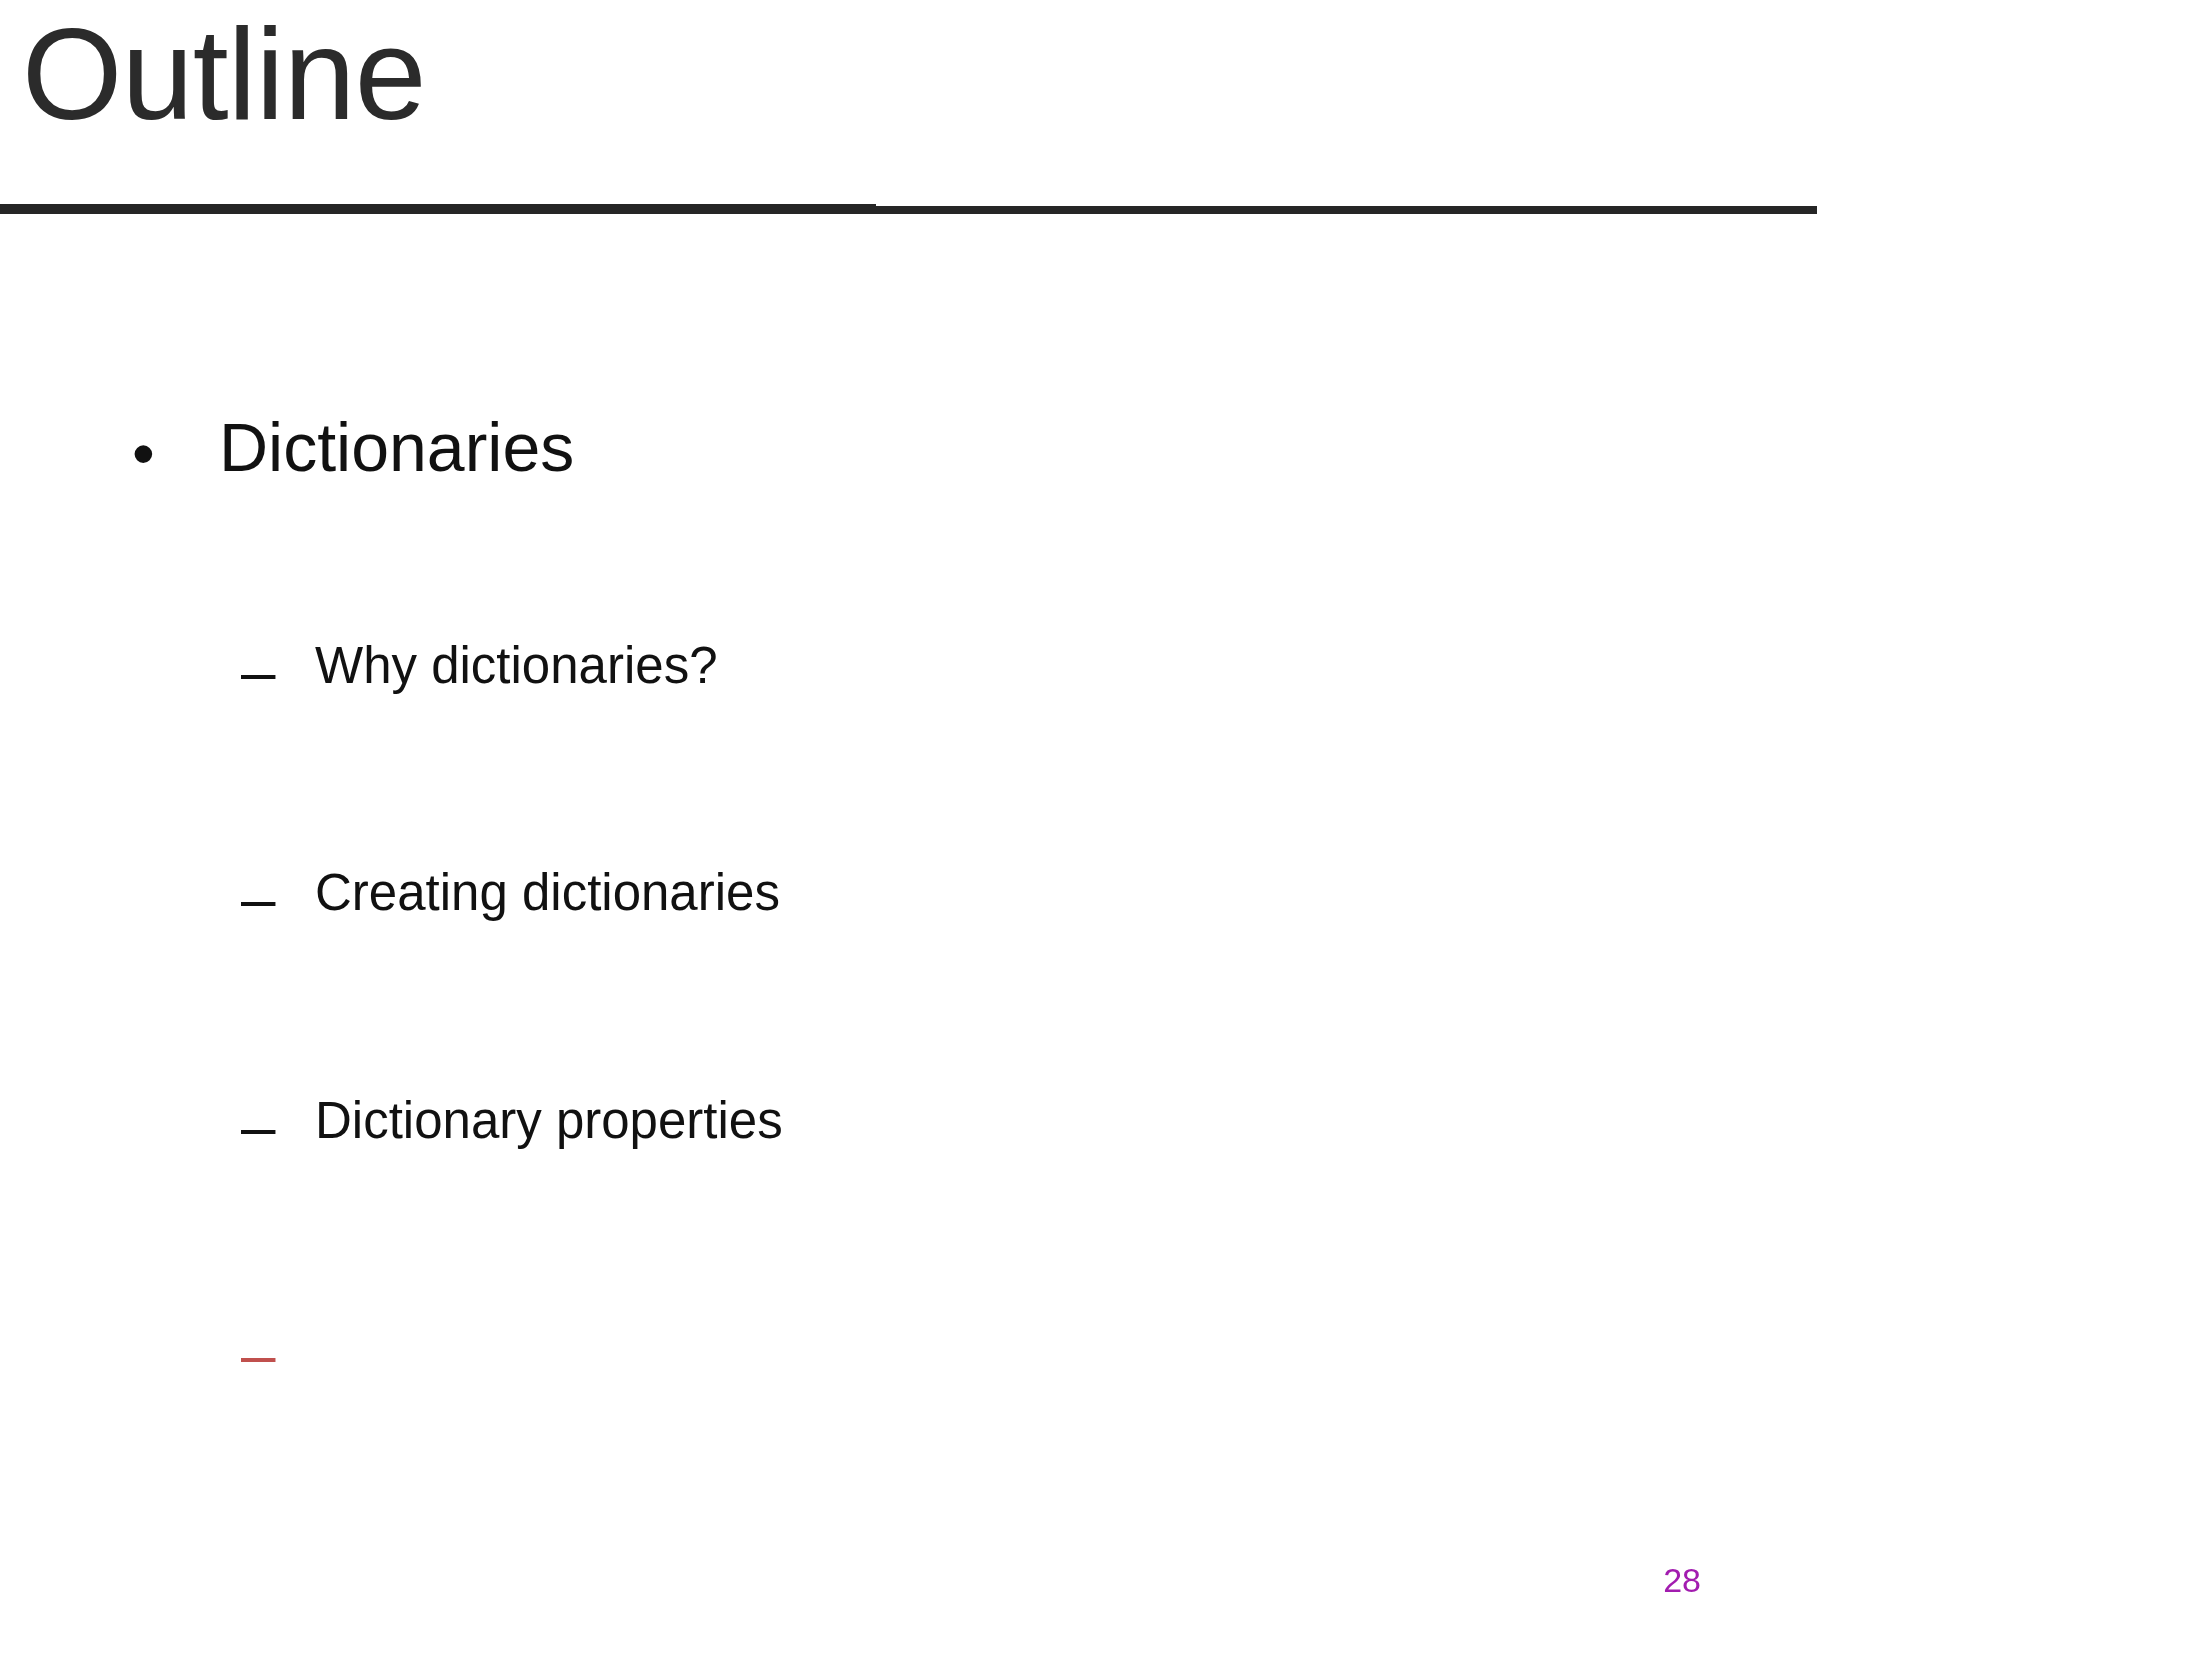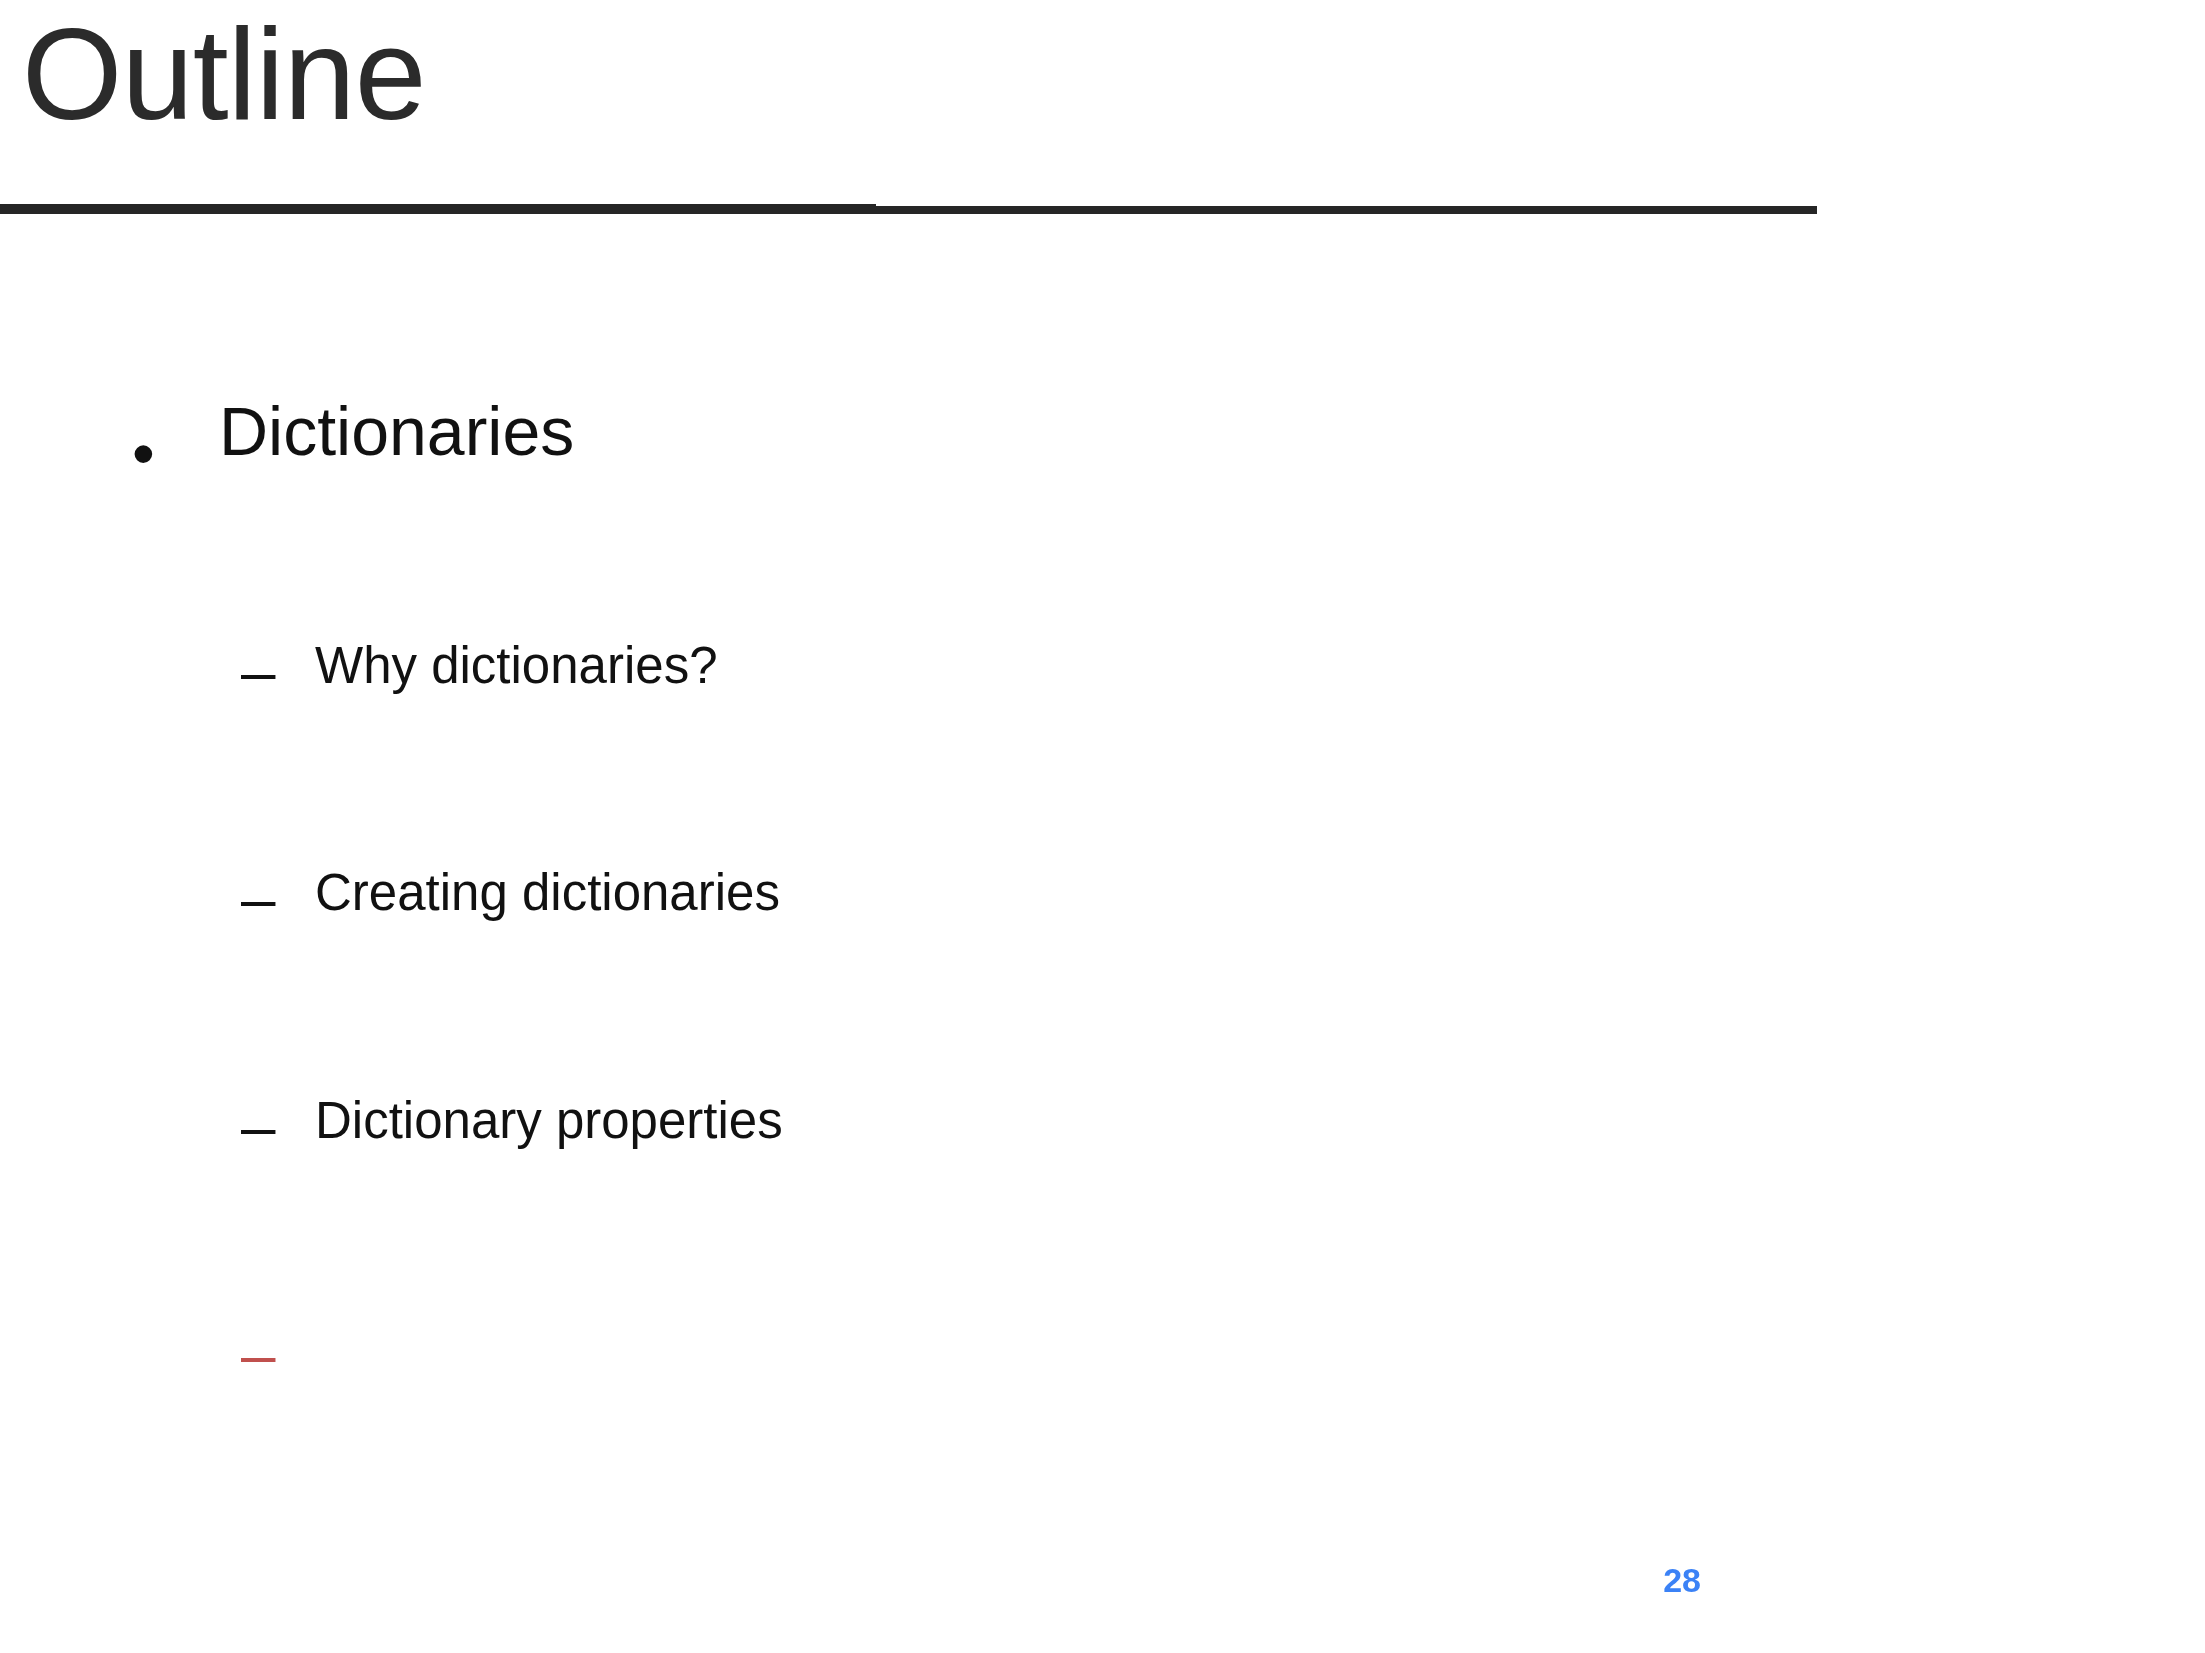--- a/index.html
+++ b/index.html
@@ -76,21 +76,21 @@
     top: 26.5px;
     width: 34px;
     text-align: left;
     font-size: 65px;
     line-height: 1;
     color: #111111;
   }
   .bullet-l1 .text {
     position: absolute;
     left: 219px;
-    top: 0;
+    top: 16px;
     font-size: 68px;
     font-weight: 400;
     line-height: 1.1;
     color: #111111;
     white-space: nowrap;
   }
 
   
   .bullet-l2 {
     position: absolute;
@@ -128,23 +128,23 @@
   .bullet-l2.highlight .text {
     color: #c0504d;
   }
 
   
   .page-number {
     position: absolute;
     right: 116px;
     bottom: 57px;
     font-size: 34px;
-    font-weight: 700;
+    font-weight: 400;
     line-height: 1;
-    color: #3b82f6;
+    color: #a21caf;
   }
 </style>
 </head>
 <body>
 
 <div class="slide">
 
   <div class="slide-title">Outline</div>
 
   <div class="title-rule-left"></div>

